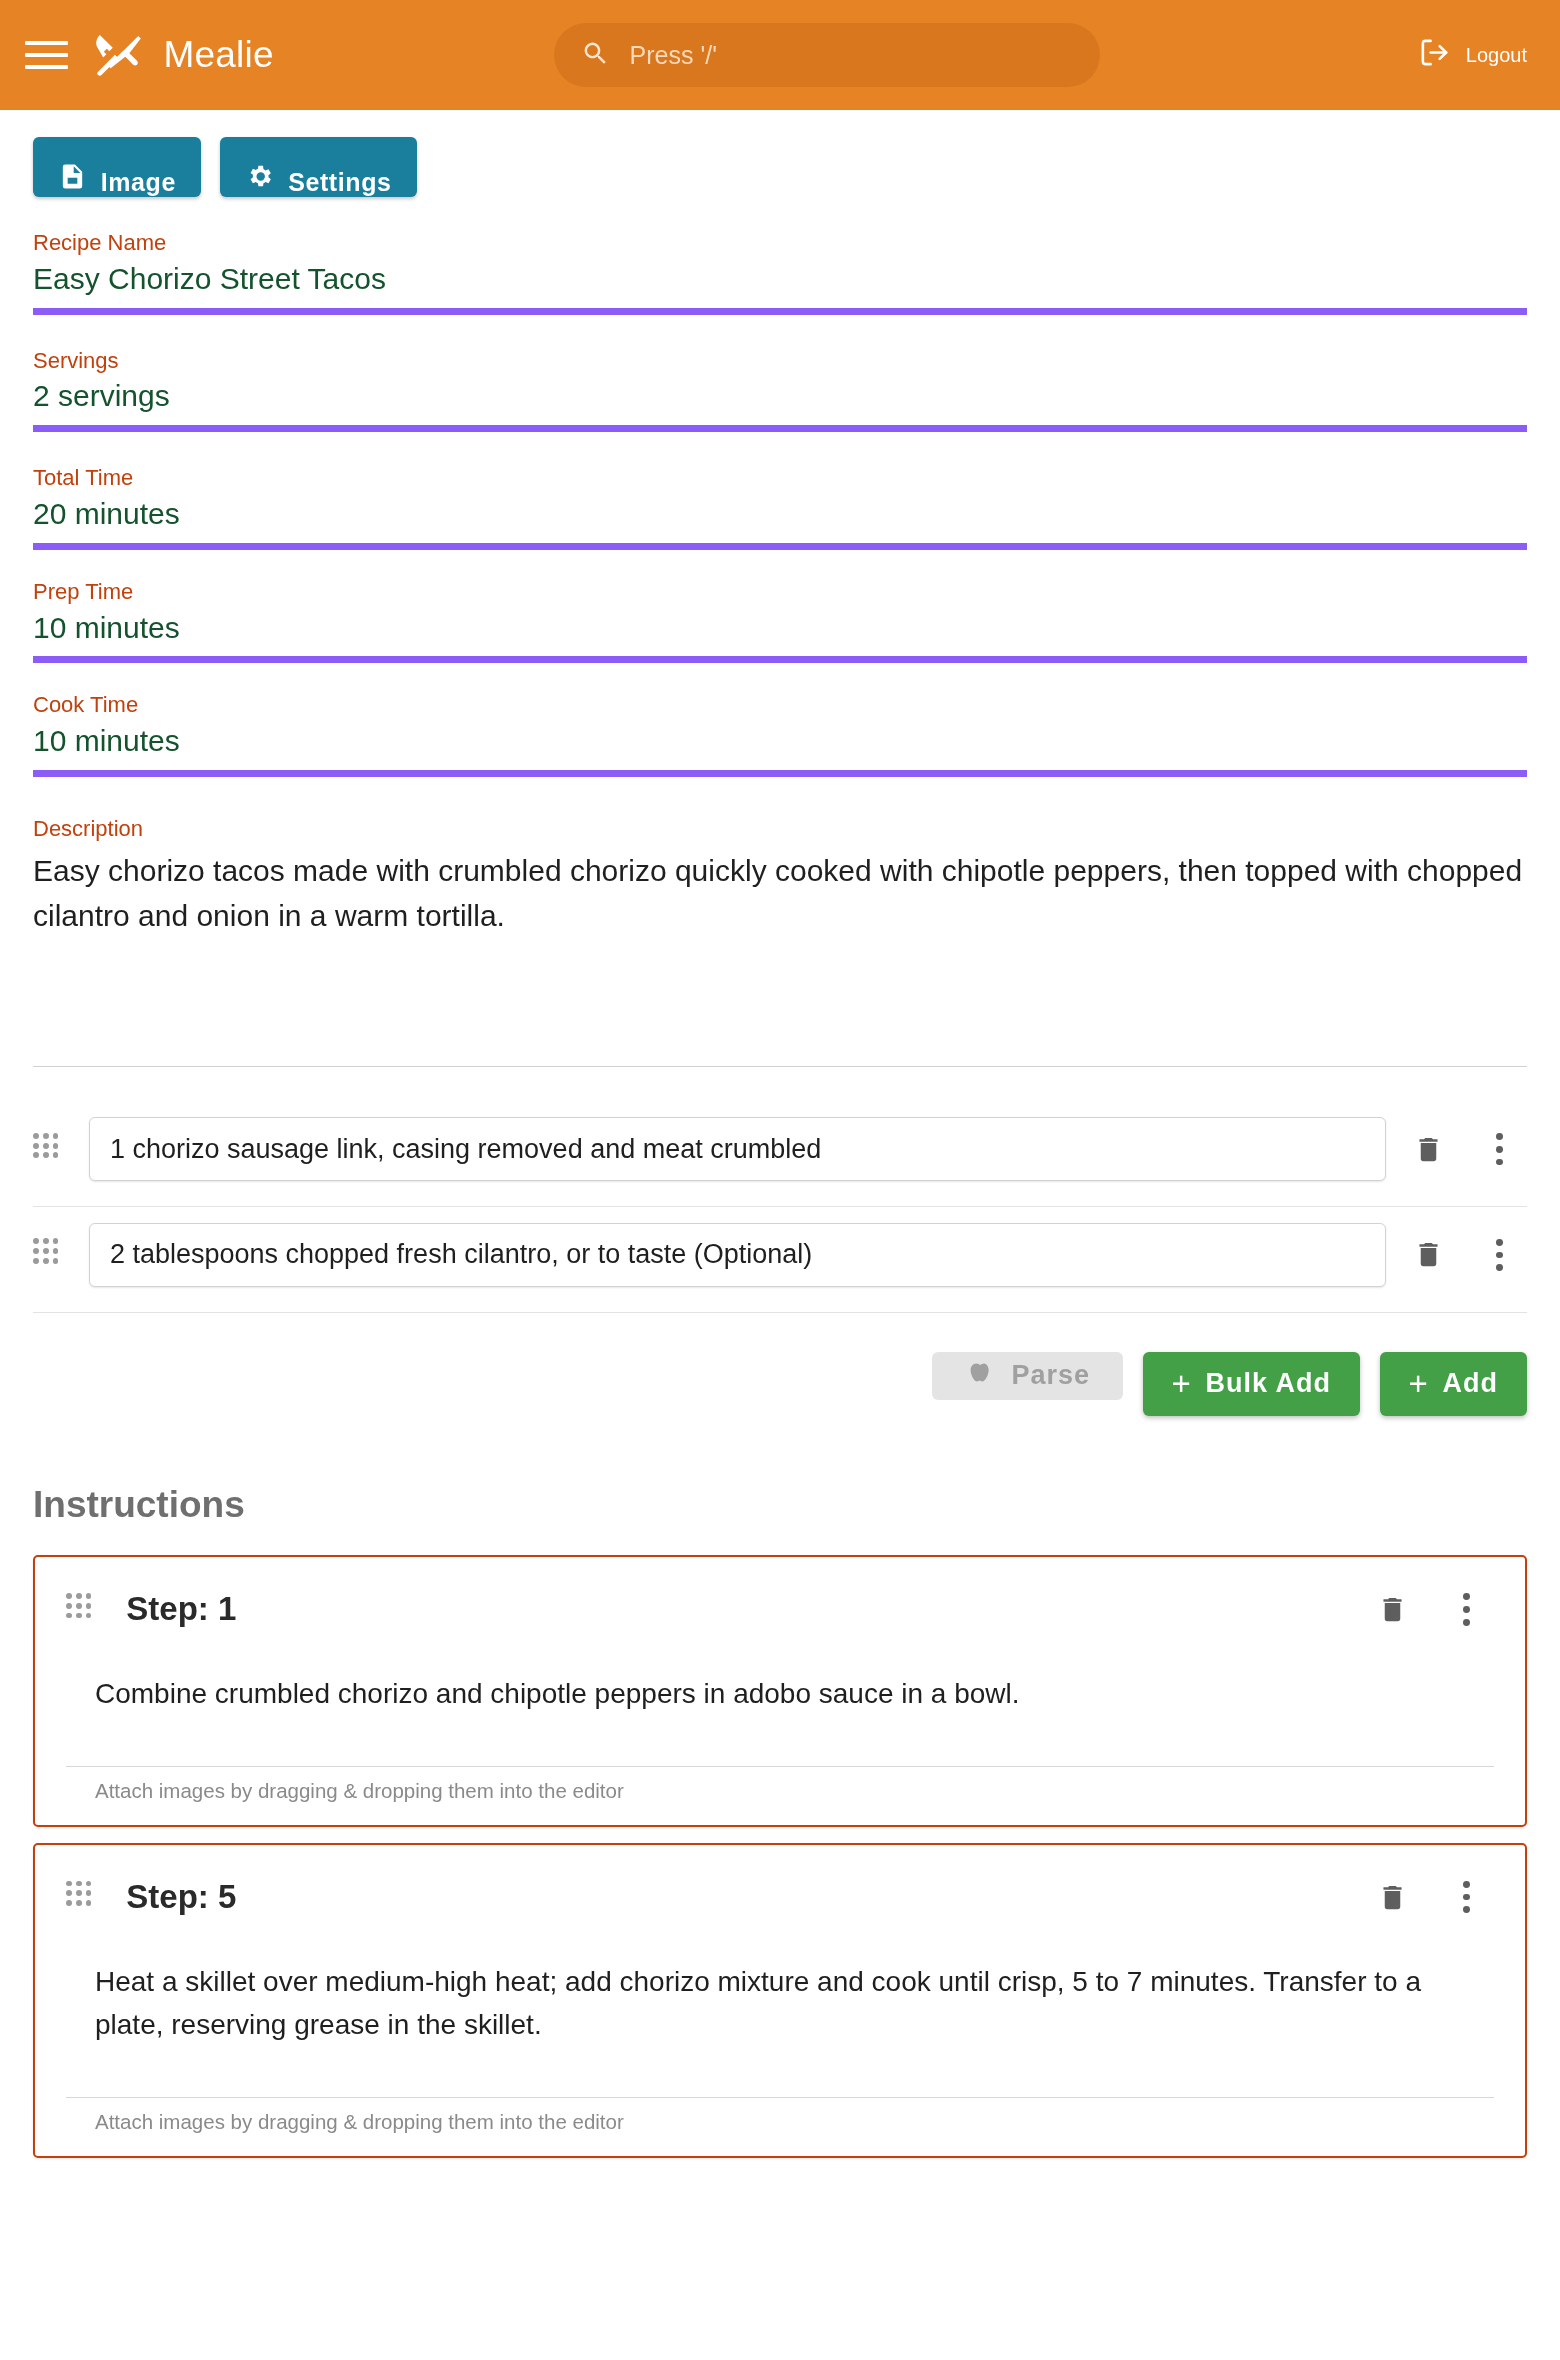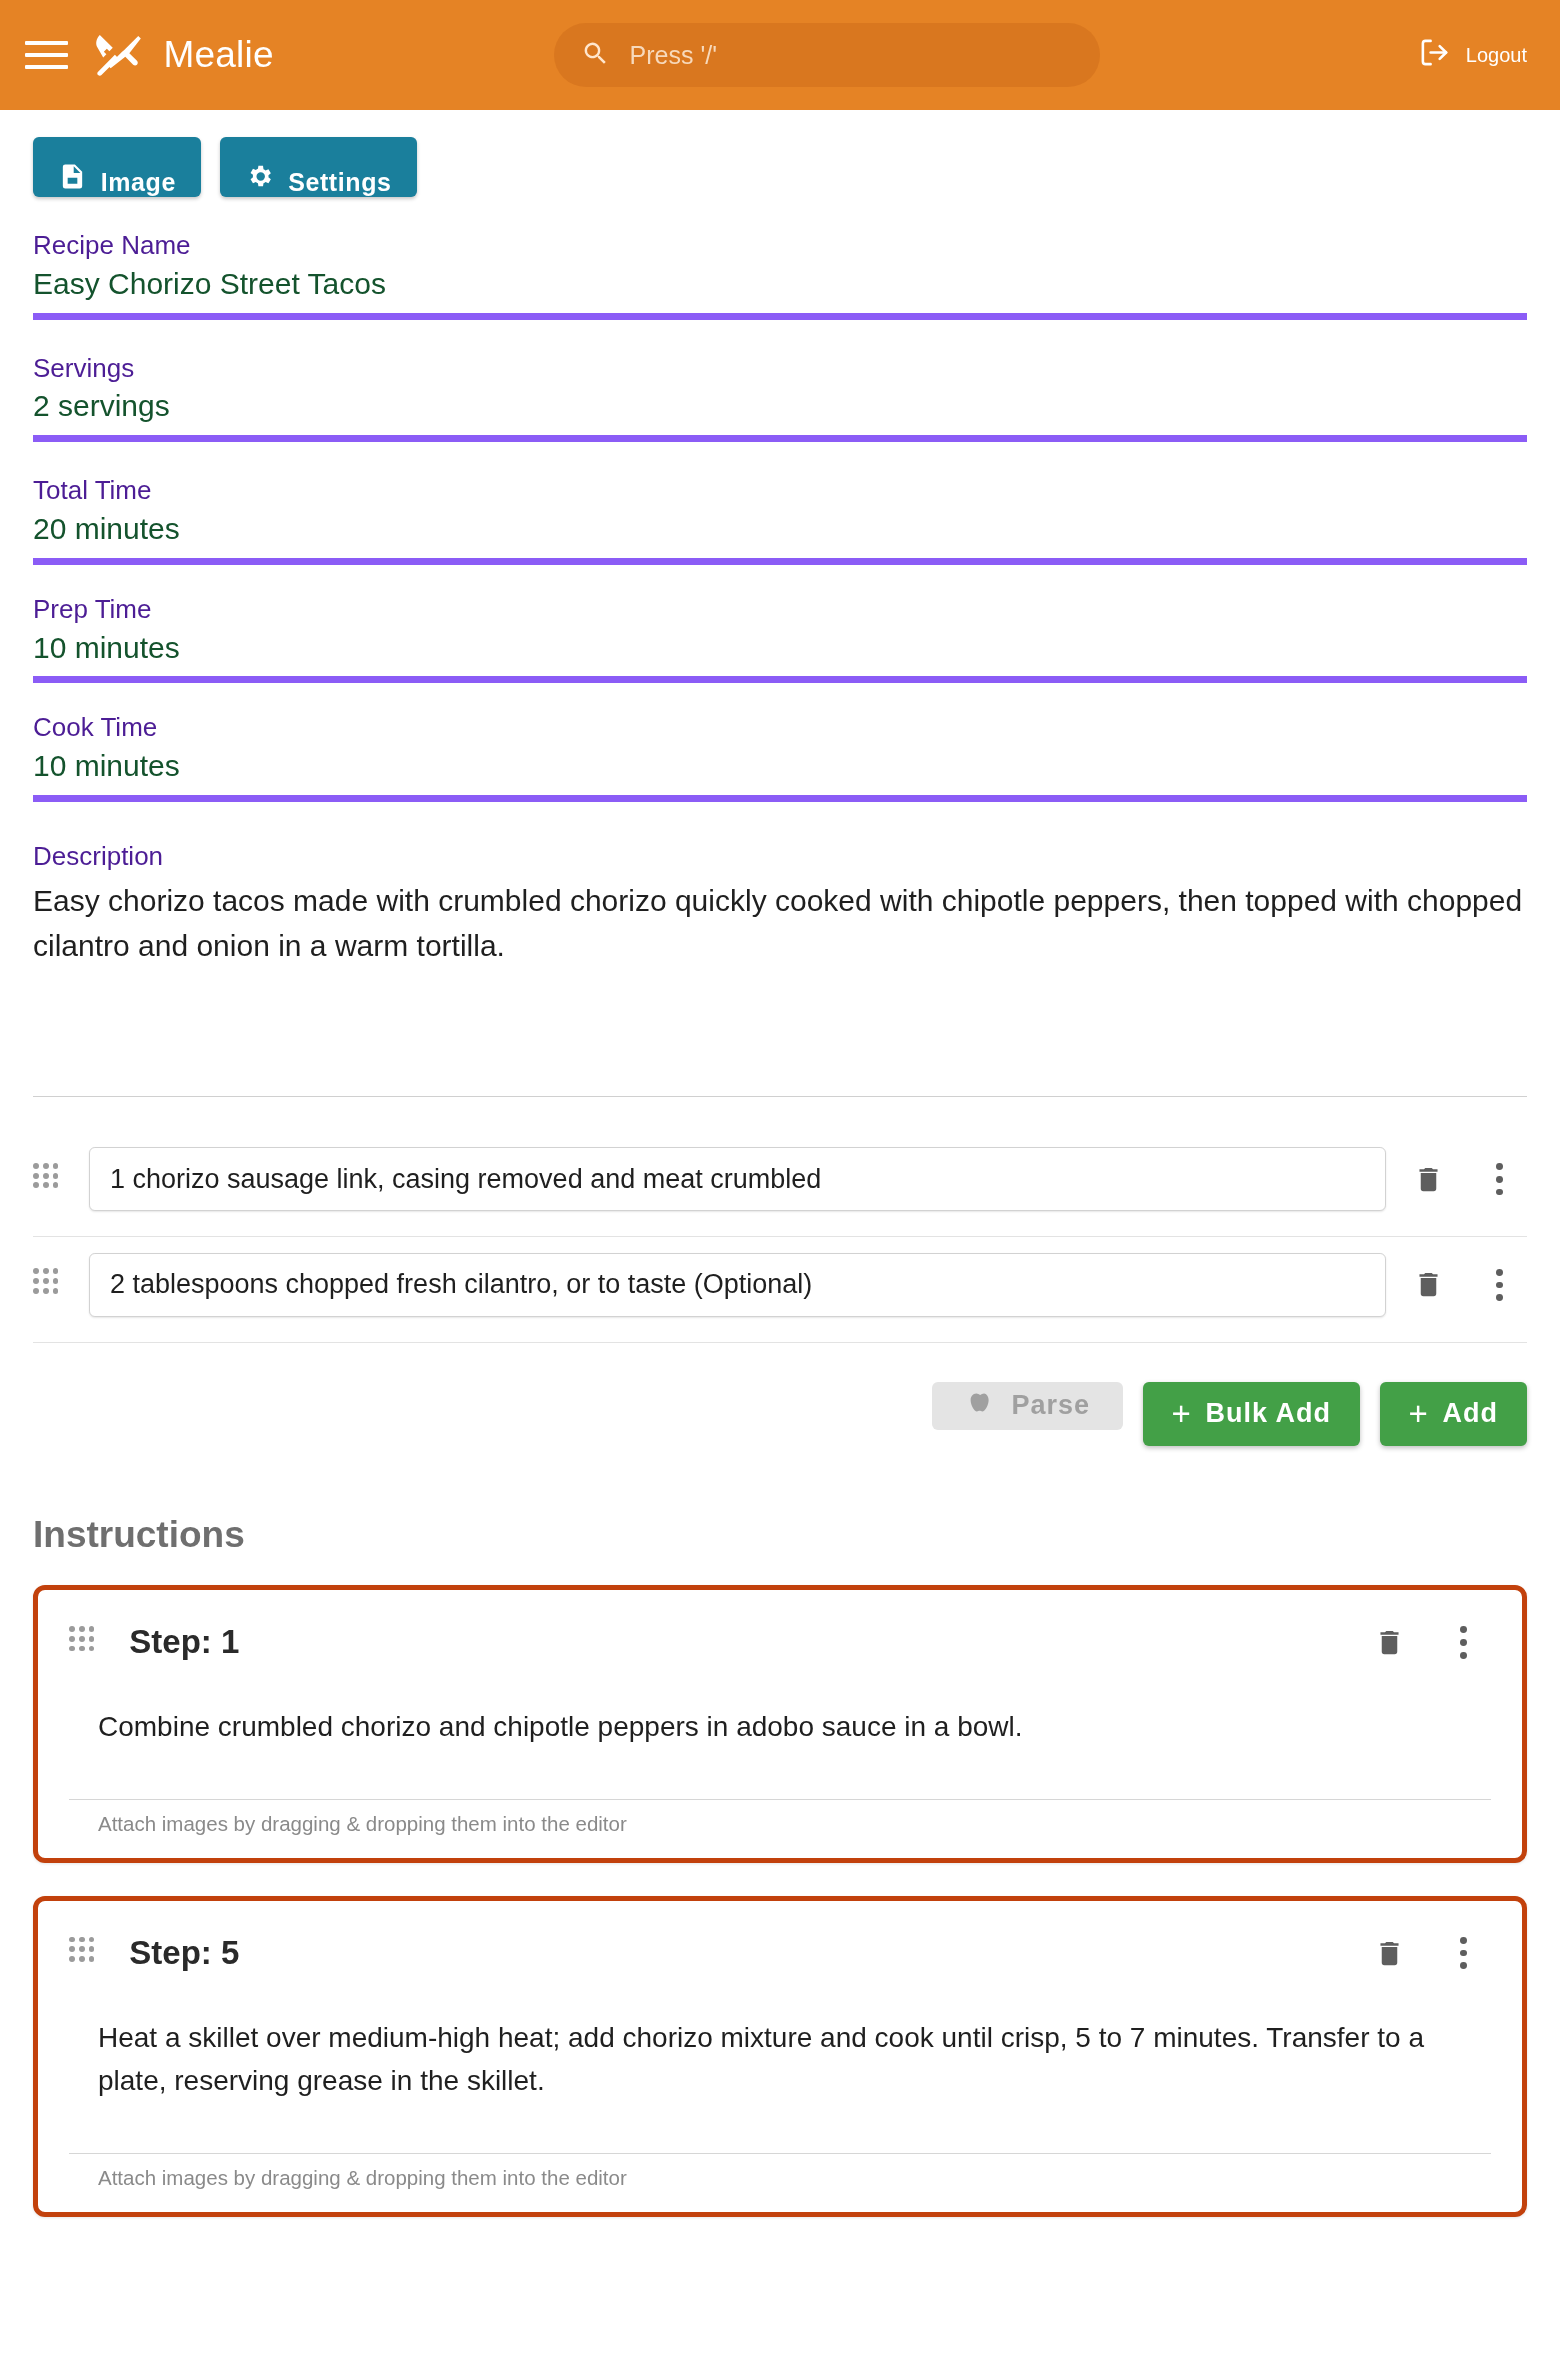--- a/index.html
+++ b/index.html
@@ -113,22 +113,22 @@
     font-weight: bold;
     letter-spacing: 0.6px;
     cursor: pointer;
     font-family: "Liberation Sans", sans-serif;
     box-shadow: 0 2px 3.9px rgba(0,0,0,0.22);
   }
   .btn svg { flex: none; }
 
   .field { margin-bottom: 33px; }
   .field-label {
-    font-size: 26px;
-    color: #4c1d95;
+    font-size: 22px;
+    color: #c2410c;
     margin-bottom: 5.9px;
   }
   .field-value {
     font-size: 30px;
     color: #14532d;
     padding-bottom: 11.7px;
     border-bottom: 7px solid #8b5cf6;
     min-height: 45px;
   }
   .row3 { display: flex; gap: 29px; margin-bottom: 39px; flex-direction: column; }
@@ -220,26 +220,26 @@
     padding: 0 29px; height: 64px;
     font-size: 27px; font-weight: bold; letter-spacing: 1px;
     cursor: pointer;
     font-family: "Liberation Sans", sans-serif;
     box-shadow: 0 2px 4.9px rgba(0,0,0,0.25);
   }
   .plus { font-size: 33px; font-weight: 400; line-height: 1; }
 
   
   .step-card {
-    border: 5px solid #c2410c;
-    border-radius: 12px;
+    border: 2px solid #c2410c;
+    border-radius: 5px;
     background: #fff;
     box-shadow: 0 1px 2.9px rgba(0,0,0,0.10);
     padding: 25px 31px 21.5px 31px;
-    margin-bottom: 33px;
+    margin-bottom: 16px;
   }
   .step-head {
     display: flex;
     align-items: center;
     gap: 19.5px;
   }
   .step-title {
     font-size: 33px;
     font-weight: bold;
     color: #2a2a2a;

